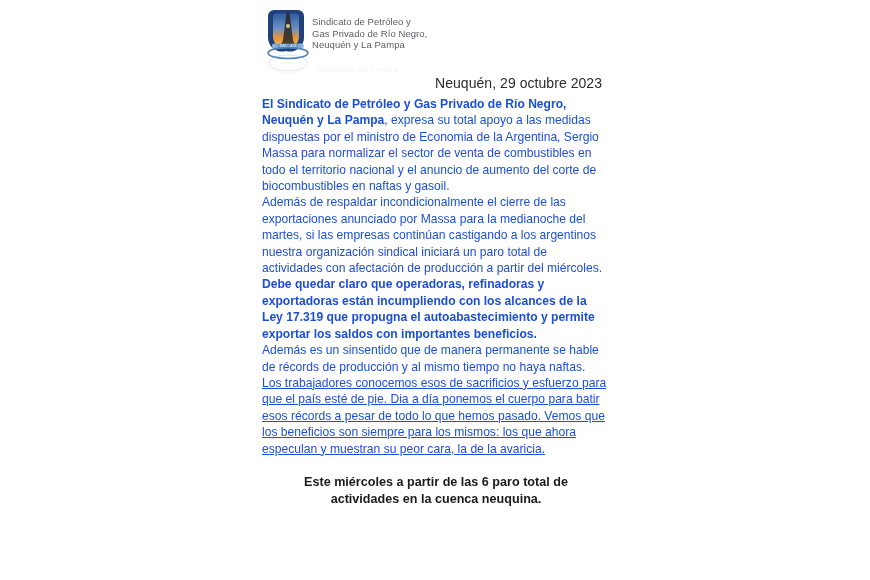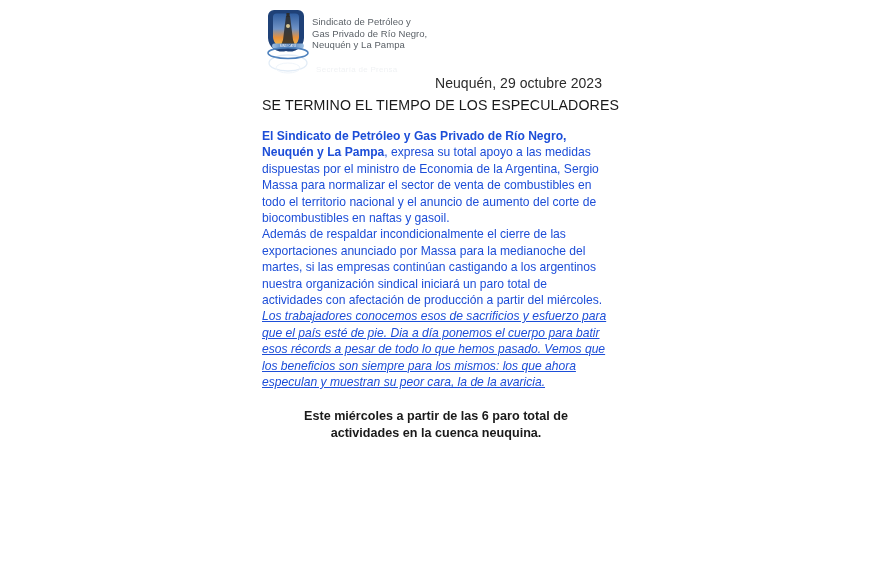--- a/index.html
+++ b/index.html
@@ -107,21 +107,20 @@
     text-align: left;
   }
 
   .para.bold,
   .seg.bold {
     font-weight: bold;
   }
 
   .seg.underline {
     text-decoration: underline;
-    font-style: italic;
   }
 
   
   .closing {
     margin-top: 17px;
     font-size: 12.6px;
     line-height: 17.5px;
     font-weight: bold;
     text-align: center;
     color: #1a1a1a;
@@ -177,25 +176,26 @@
 Gas Privado de Río Negro,
 Neuquén y La Pampa</div>
 
     <div class="org-tagline">Secretaría de Prensa</div>
   </div>
 
   <div class="doc-date">Neuquén, 29 octubre 2023</div>
 
   <div class="doc-body">
 
-    <h1 class="doc-title">SE TERMINO EL TIEMPO DE LOS ESPECULADORES</h1>
 
     <div id="paragraphs">
         <p class="para"><span class="seg bold">El Sindicato de Petróleo y Gas Privado de Río Negro, Neuquén y La Pampa</span><span class="seg">, expresa su total apoyo a las medidas dispuestas por el ministro de Economia de la Argentina, Sergio Massa para normalizar el sector de venta de combustibles en todo el territorio nacional y el anuncio de aumento del corte de biocombustibles en naftas y gasoil.</span></p>
         <p class="para"><span class="seg">Además de respaldar incondicionalmente el cierre de las exportaciones anunciado por Massa para la medianoche del martes, si las empresas continúan castigando a los argentinos nuestra organización sindical iniciará un paro total de actividades con afectación de producción a partir del miércoles.</span></p>
+        <p class="para"><span class="seg bold">Debe quedar claro que operadoras, refinadoras y exportadoras están incumpliendo con los alcances de la Ley 17.319 que propugna el autoabastecimiento y permite exportar los saldos con importantes beneficios.</span></p>
+        <p class="para"><span class="seg">Además es un sinsentido que de manera permanente se hable de récords de producción y al mismo tiempo no haya naftas.</span></p>
         <p class="para"><span class="seg underline">Los trabajadores conocemos esos de sacrificios y esfuerzo para que el país esté de pie. Dia a día ponemos el cuerpo para batir esos récords a pesar de todo lo que hemos pasado. Vemos que los beneficios son siempre para los mismos: los que ahora especulan y muestran su peor cara, la de la avaricia.</span></p>
       </div>
 
     <div class="closing">Este miércoles a partir de las 6 paro total de actividades en la cuenca neuquina.</div>
 
   </div>
 
 </div>
 
 </body></html>

